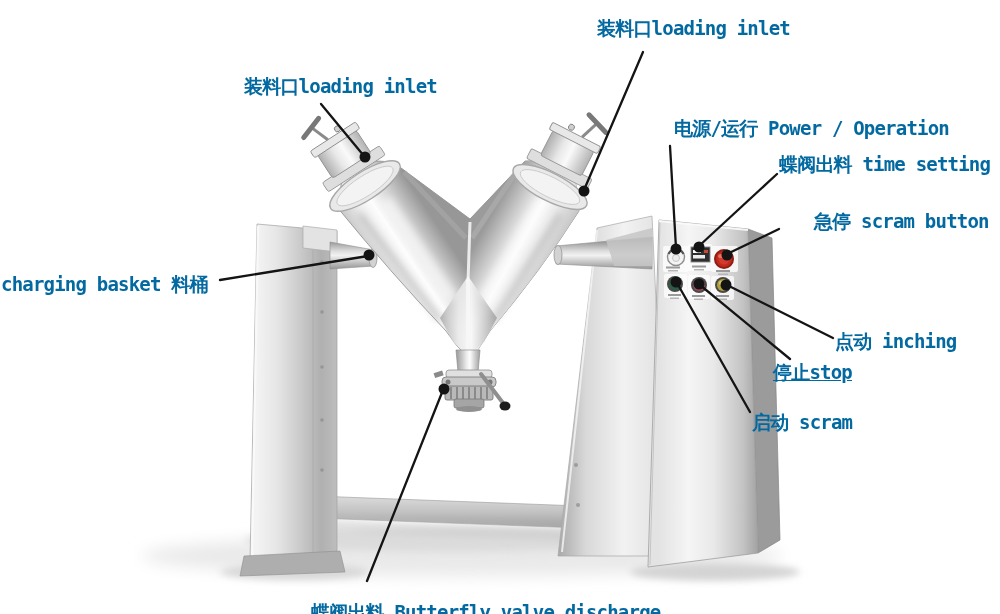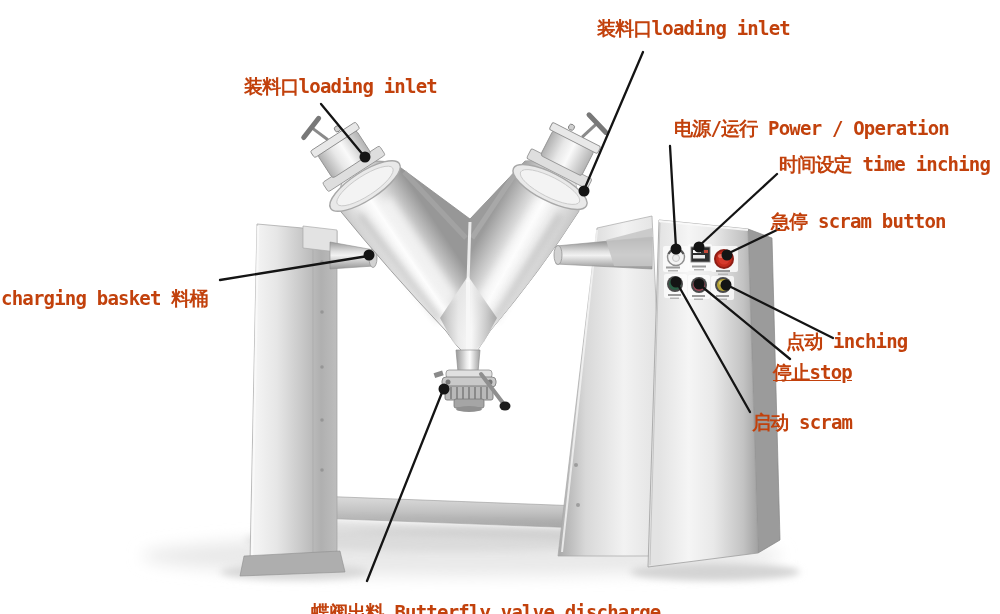--- a/index.html
+++ b/index.html
@@ -1,28 +1,28 @@
 <!DOCTYPE html>
 <html><head>
 <meta charset="utf-8">
 <style>
   html,body{margin:0;padding:0;background:#fff;}
   #stage{position:relative;width:1000px;height:614px;background:#ffffff;overflow:hidden;
          font-family:"DejaVu Sans Mono","Liberation Mono",monospace;}
   #machine-svg{position:absolute;left:0;top:0;}
   .label{position:absolute;white-space:nowrap;
          font:600 19px/23px "DejaVu Sans Mono","Liberation Mono",monospace;
-         letter-spacing:-0.8px;color:#c2410c;}
+         letter-spacing:-0.8px;color:#0369a1;}
   #lbl-inlet-top{left:597px;top:17px;}
   #lbl-inlet-left{left:244px;top:75px;}
   #lbl-power{left:630px;top:117px;margin-left:44px;}
   #lbl-time{left:779px;top:153px;}
-  #lbl-scram{left:771px;top:210px;}
-  #lbl-basket{left:1px;top:273px;margin-top:14px;}
-  #lbl-inching{left:786px;top:330px;}
+  #lbl-scram{left:814px;top:210px;}
+  #lbl-basket{left:1px;top:273px;}
+  #lbl-inching{left:835px;top:330px;}
   #lbl-stop{left:773px;top:361px;text-decoration:underline;}
   #lbl-start{left:752px;top:411px;}
   #lbl-butterfly{left:311px;top:601px;}
 </style>
 </head>
 <body>
 
 <div id="stage">
 
 <svg id="machine-svg" width="1000" height="614" viewBox="0 0 1000 614">
@@ -296,21 +296,21 @@
     <circle cx="726" cy="285" r="5.5"></circle>
     <circle cx="699" cy="284" r="5.5"></circle>
     <circle cx="676" cy="282" r="5.5"></circle>
     <circle cx="444" cy="389" r="5.5"></circle>
   </g>
 </svg>
 
 <div class="label" id="lbl-inlet-top">装料口loading inlet</div>
 <div class="label" id="lbl-inlet-left">装料口loading inlet</div>
 <div class="label" id="lbl-power">电源/运行 Power / Operation</div>
-<div class="label" id="lbl-time">时间设定 time inching</div>
+<div class="label" id="lbl-time">蝶阀出料 time setting</div>
 <div class="label" id="lbl-scram">急停 scram button</div>
 <div class="label" id="lbl-basket">charging basket 料桶</div>
 <div class="label" id="lbl-inching">点动 inching</div>
 <div class="label" id="lbl-stop">停止stop</div>
 <div class="label" id="lbl-start">启动 scram</div>
 <div class="label" id="lbl-butterfly">蝶阀出料 Butterfly valve discharge</div>
 
 </div>
 
 </body></html>

